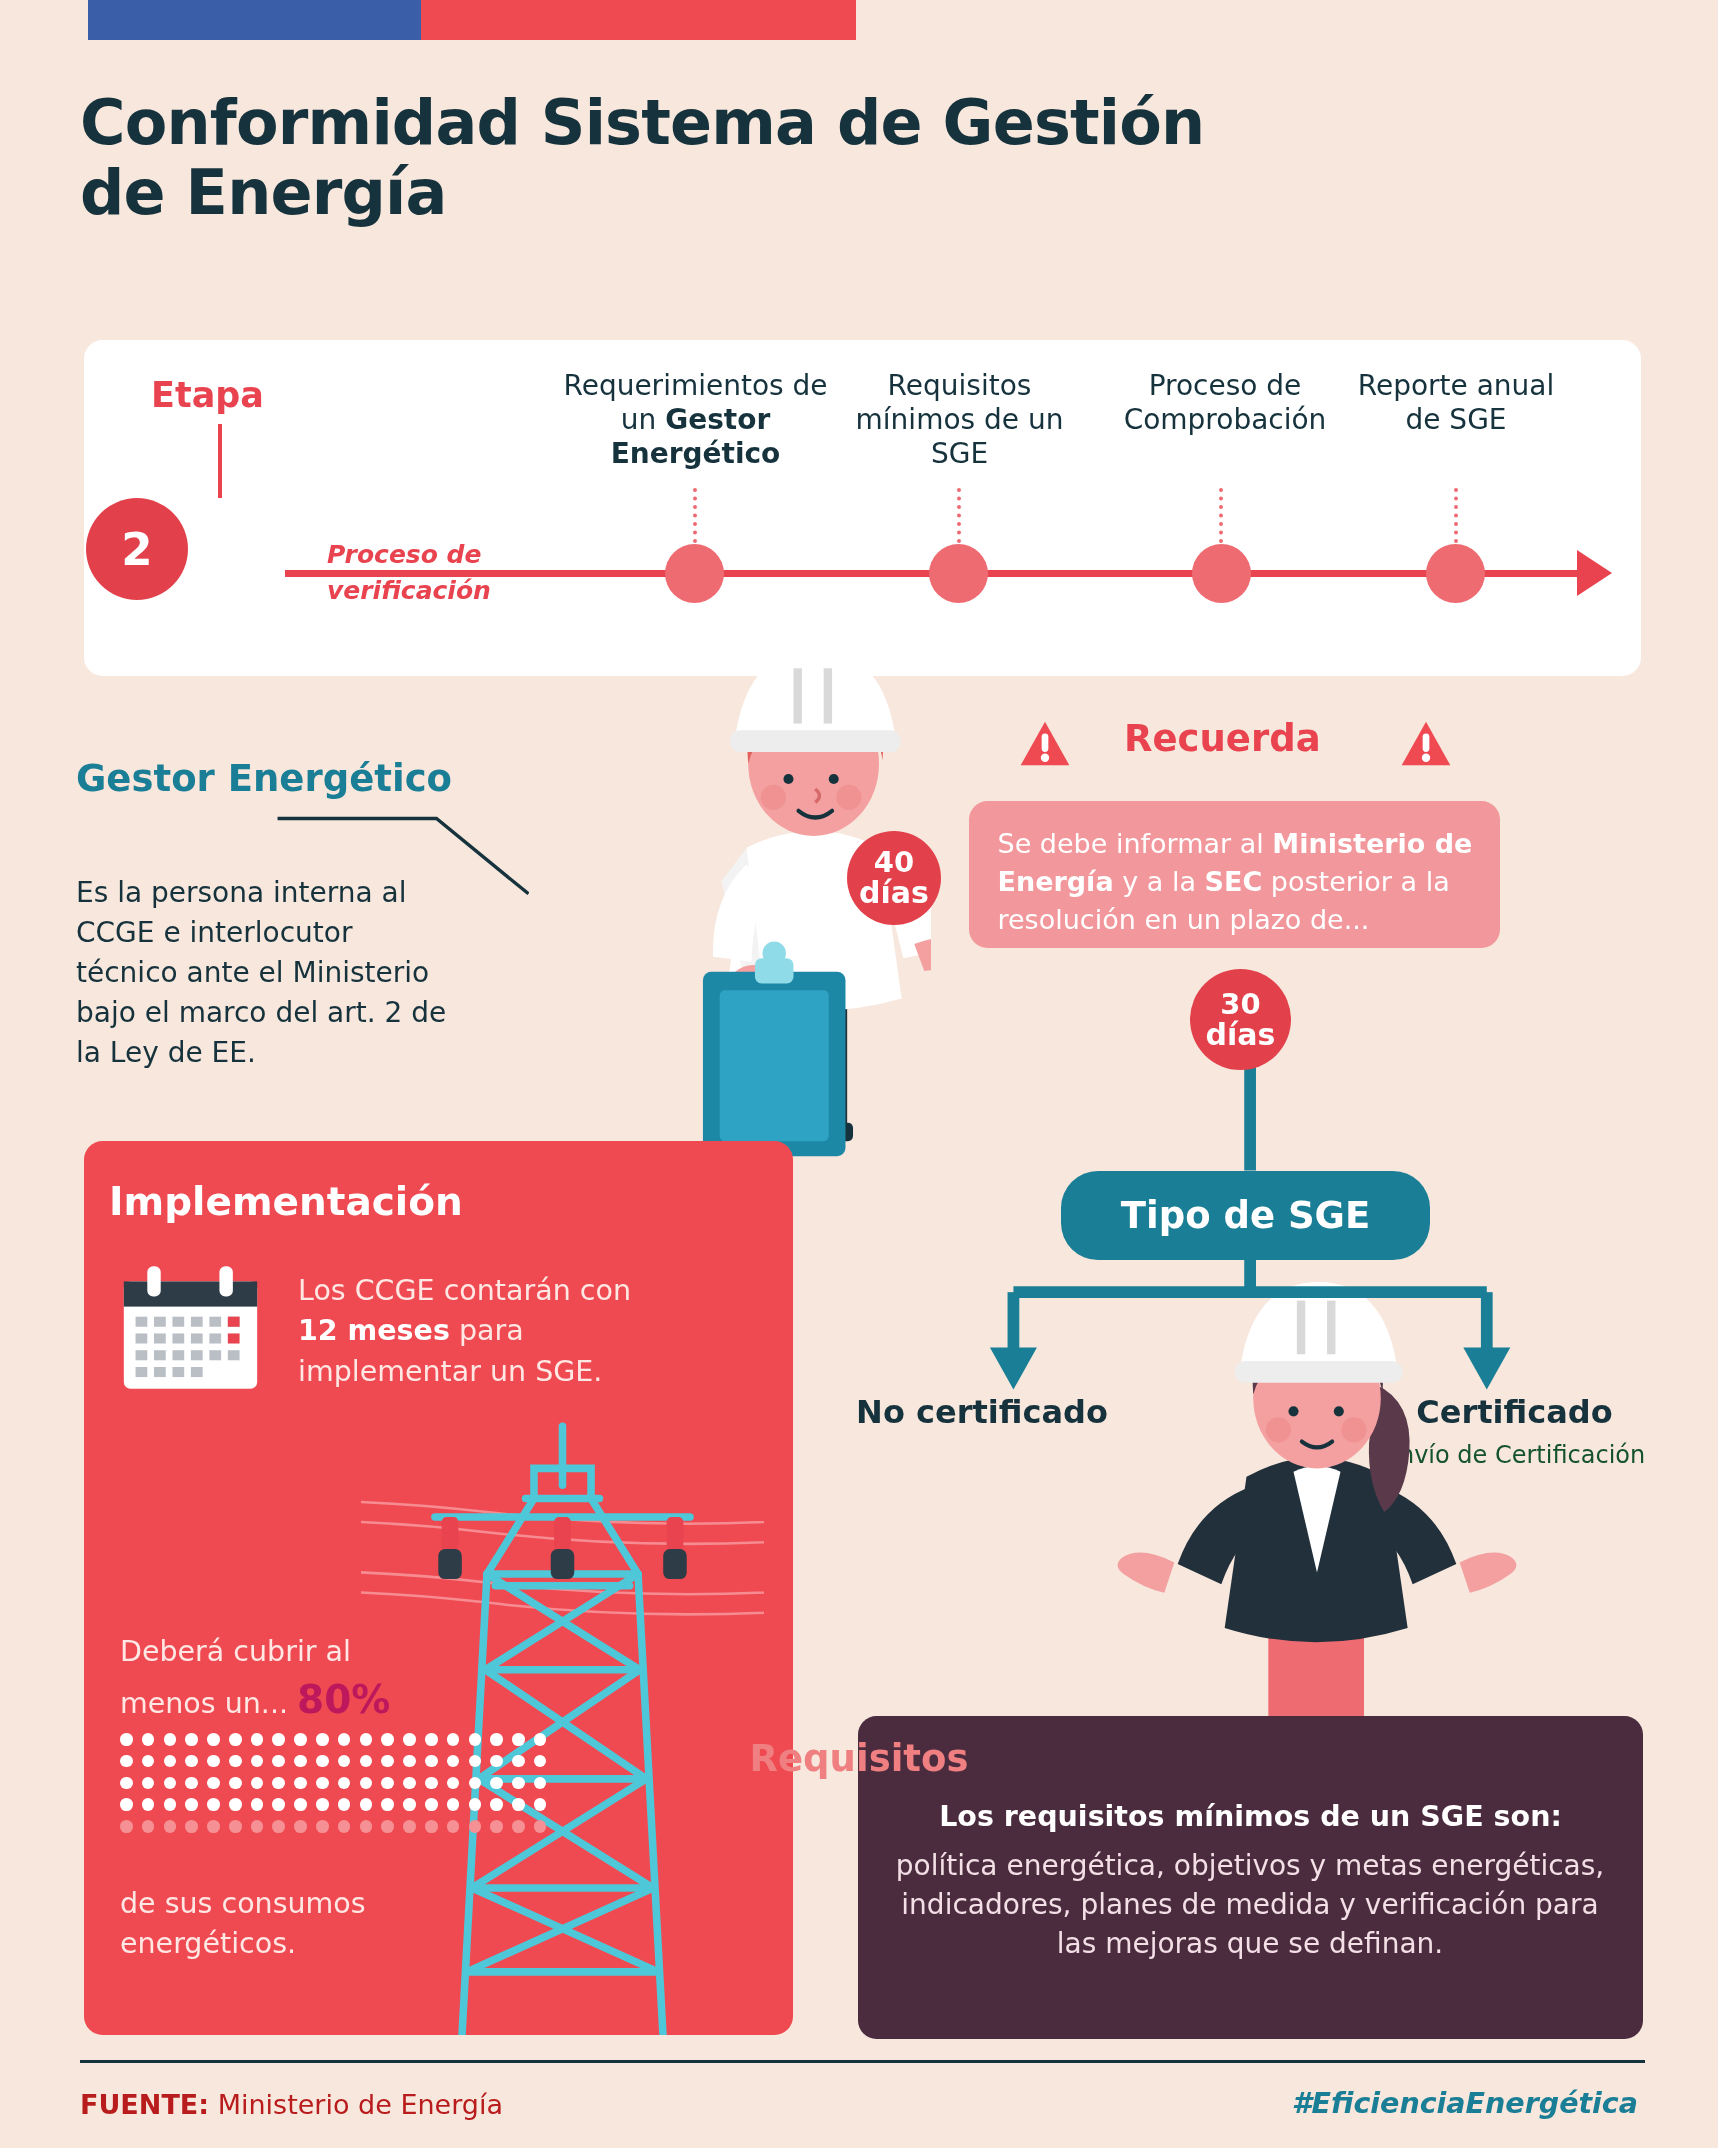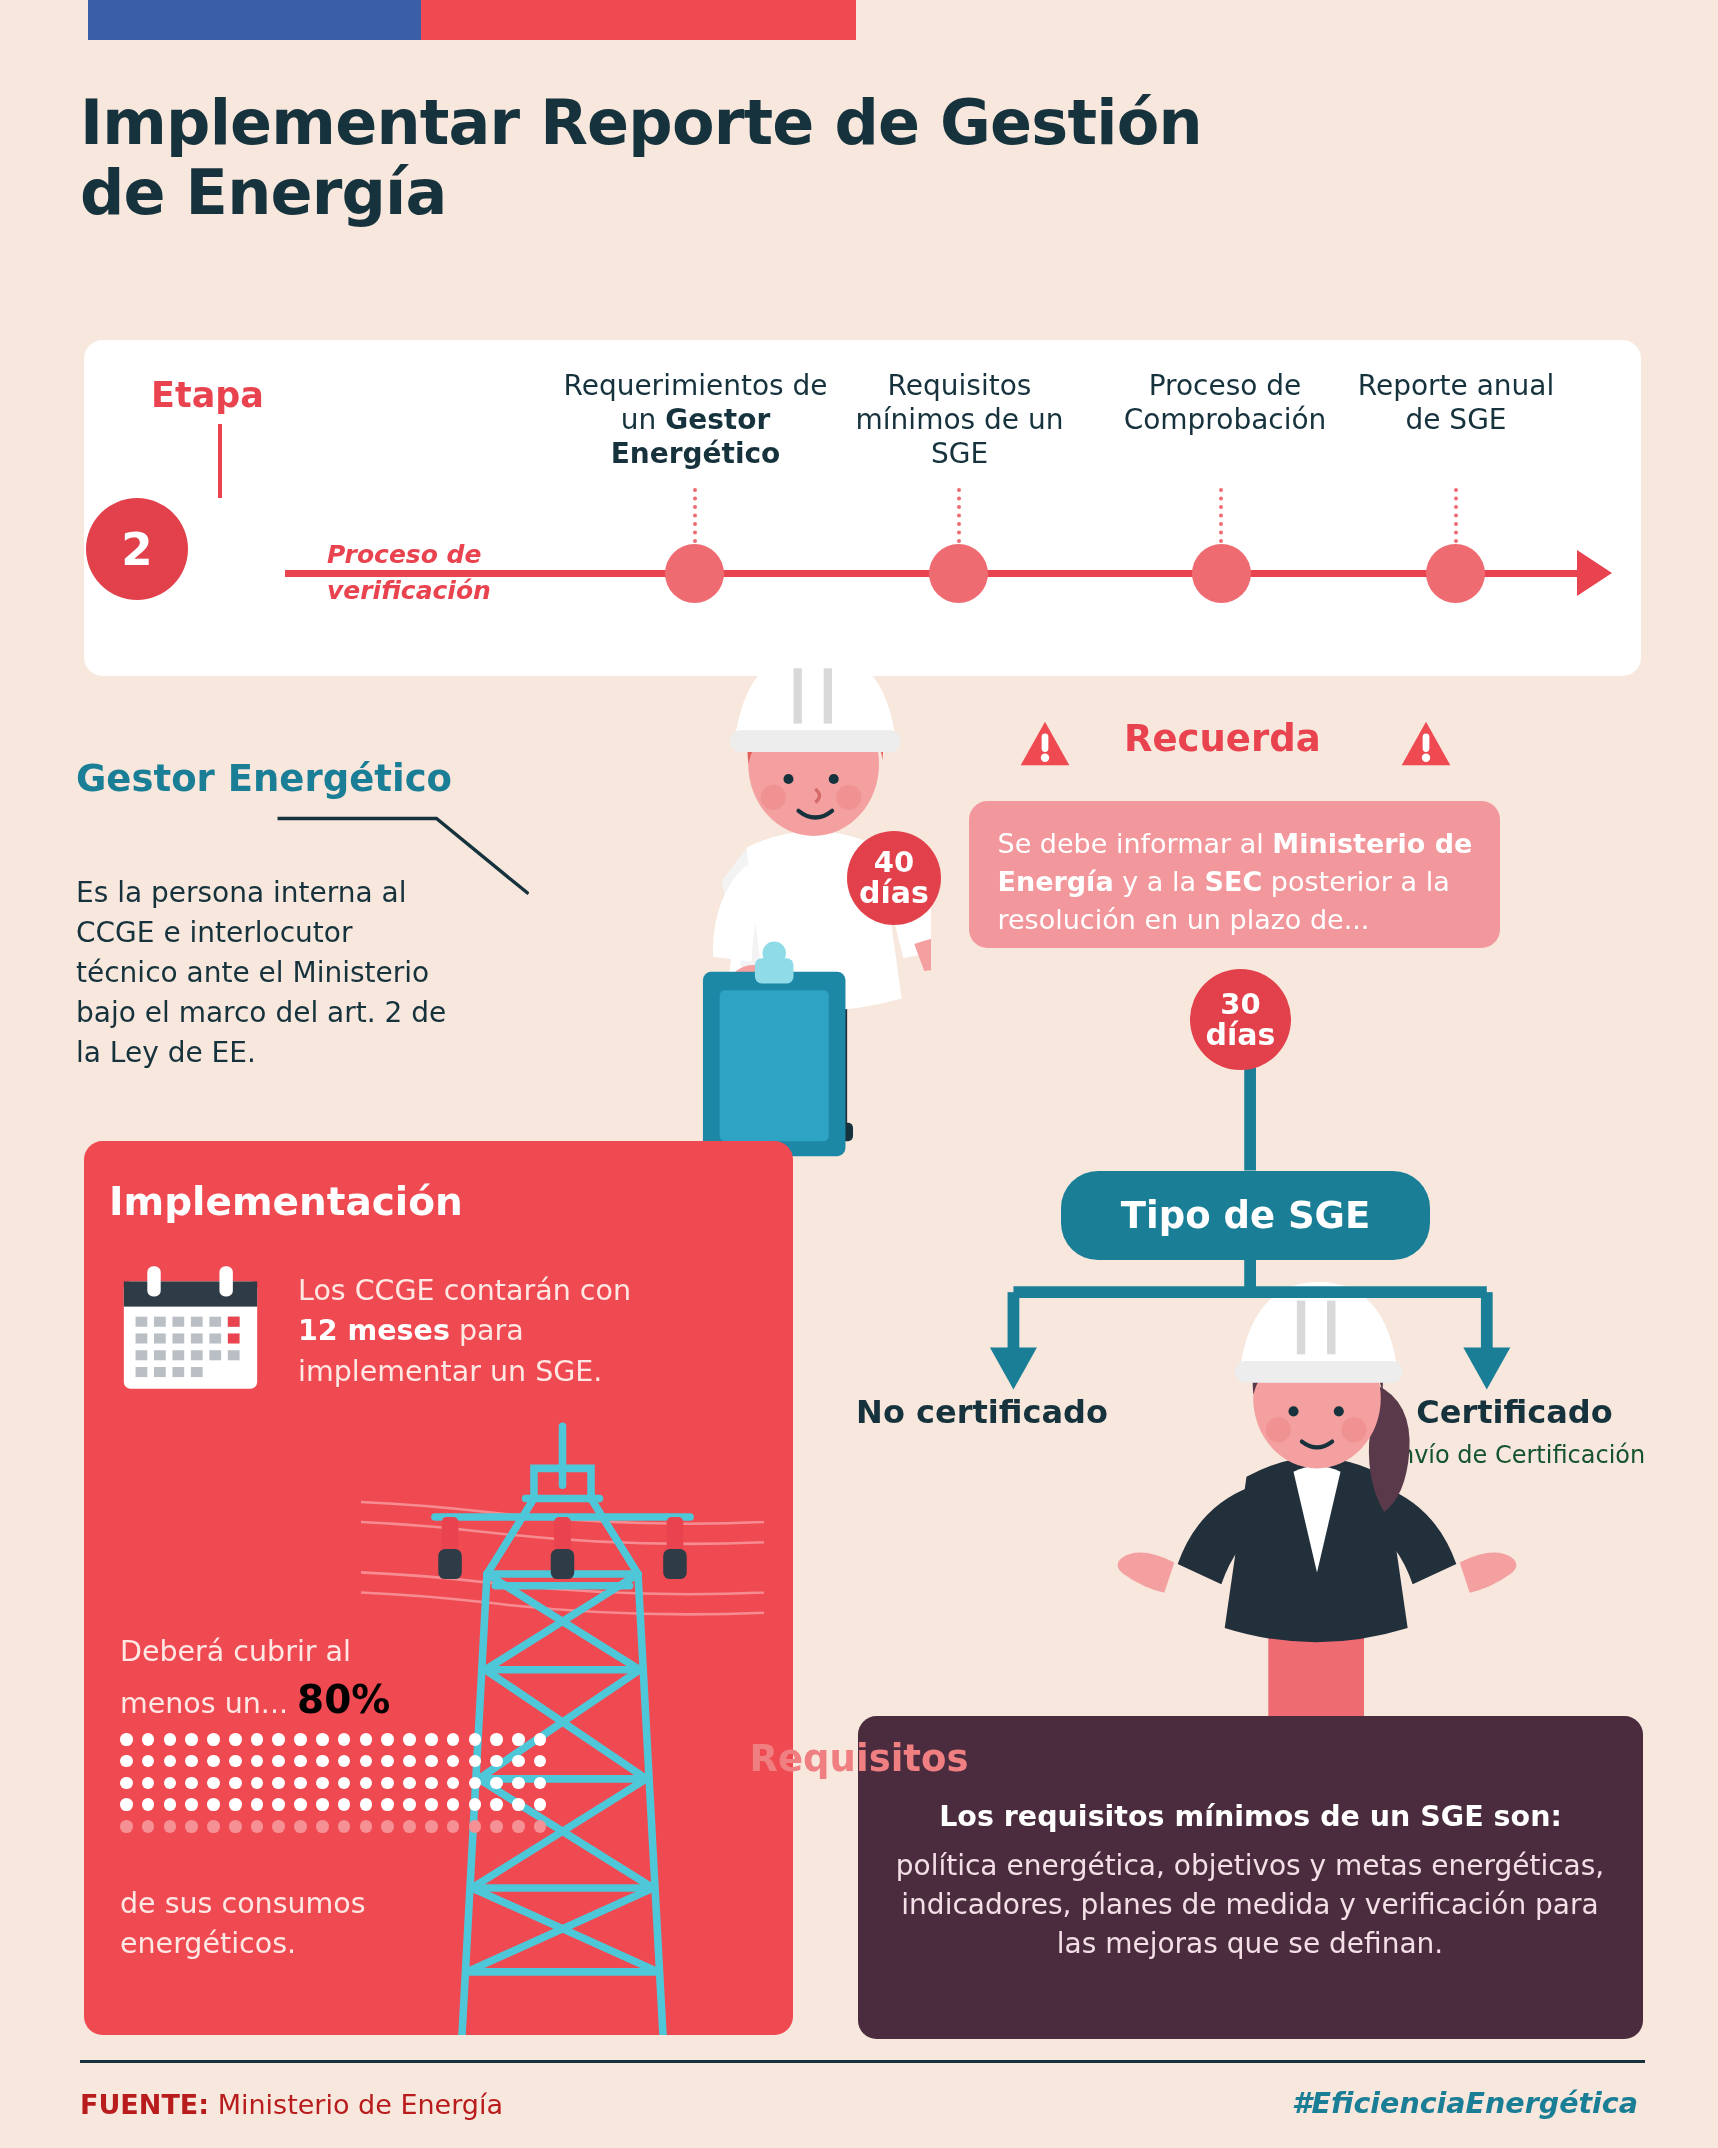--- a/index.html
+++ b/index.html
@@ -220,21 +220,21 @@
   .impl-text b { color: #ffffff; font-weight: bold; }
   .impl-cover {
     position: absolute;
     left: 120px; top: 1632px;
     width: 319px;
     font-size: 28.5px;
     line-height: 1.42;
     color: #ffe7e4;
   }
   .impl-cover .pct {
-    color: #000000;
+    color: #be185d;
     font-weight: bold;
     font-size: 39px;
     text-align: center;
   }
   .impl-bottom {
     position: absolute;
     left: 120px; top: 1884px;
     width: 319px;
     font-size: 28.5px;
     line-height: 1.42;
@@ -378,21 +378,21 @@
 </head>
 <body>
 
 <div class="page">
 
   <div class="flagbar">
     <div class="flag-blue"></div>
     <div class="flag-red"></div>
   </div>
 
-  <div class="title">Implementar Reporte de Gestión de Energía</div>
+  <div class="title">Conformidad Sistema de Gestión de Energía</div>
 
   <div class="timeline-card">
     <div class="etapa-label">Etapa</div>
     <div class="etapa-stem"></div>
   </div>
 
   <div class="etapa-circle">2</div>
   <div class="etapa-sub">Proceso de verificación</div>
 
   <div class="tl-line"></div>

